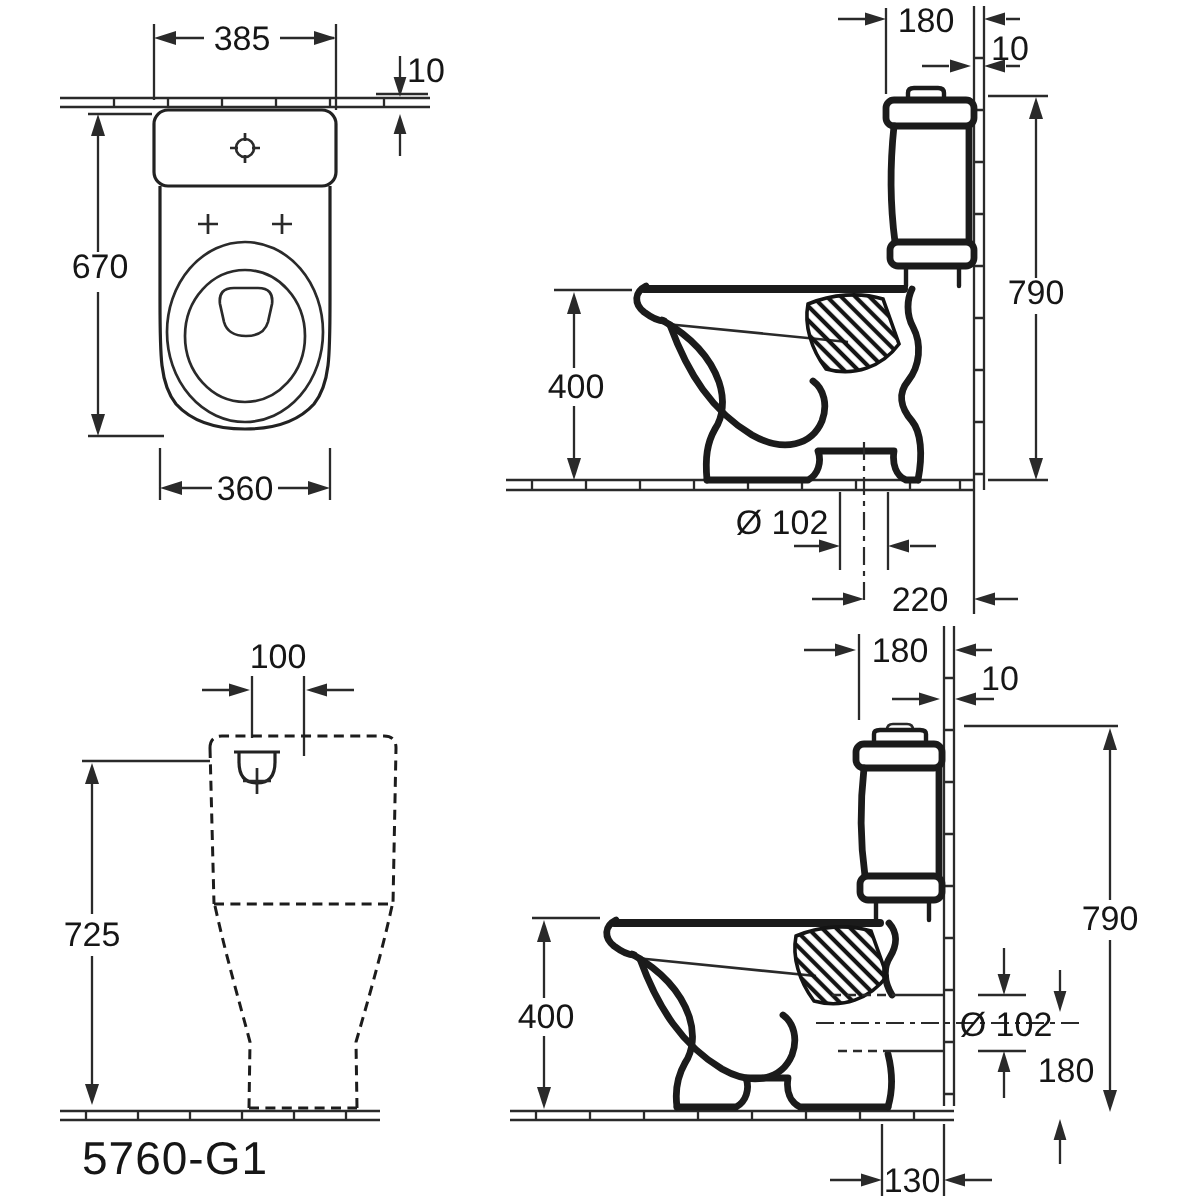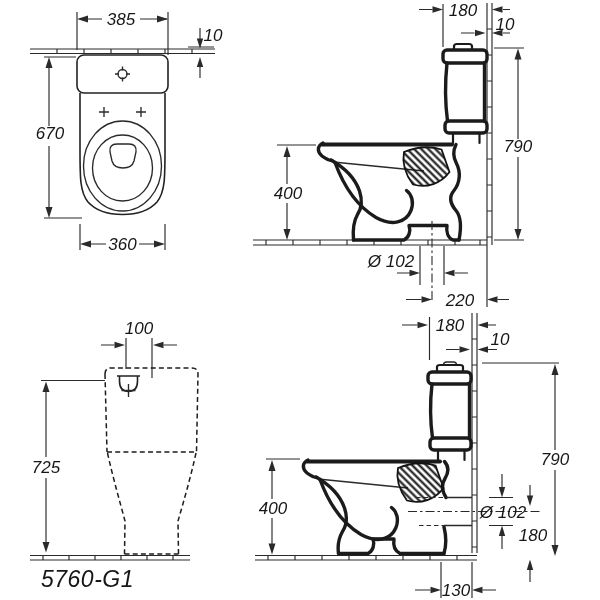--- a/index.html
+++ b/index.html
@@ -1,16 +1,16 @@
 <!DOCTYPE html>
 <html><head>
 <meta charset="utf-8">
 <style>
   html,body{margin:0;padding:0;background:#fff;}
-  .stage{position:relative;width:600px;height:600px;background:#ffffff;overflow:hidden;font-style:italic;}
+  .stage{position:relative;width:600px;height:600px;background:#ffffff;overflow:hidden;}
   svg{position:absolute;left:0;top:0;}
   svg text{font-family:"Liberation Sans","DejaVu Sans",sans-serif;font-size:17px;fill:#161616;}
   svg text.model{font-size:23px;letter-spacing:.5px;}
   .thick{stroke:#1b1b1b;stroke-width:3.4;fill:none;stroke-linecap:round;stroke-linejoin:round}
   .thick4{stroke:#1b1b1b;stroke-width:4;fill:none;stroke-linecap:round}
   .med{stroke:#1b1b1b;stroke-width:2.2;fill:none;stroke-linecap:round}
   .line{stroke:#222;stroke-width:1.6;fill:none}
   .thin{stroke:#2a2a2a;stroke-width:1.35;fill:none}
   .dim{stroke:#2a2a2a;stroke-width:1.15;fill:none}
   .arr{fill:#2a2a2a;stroke:none}

